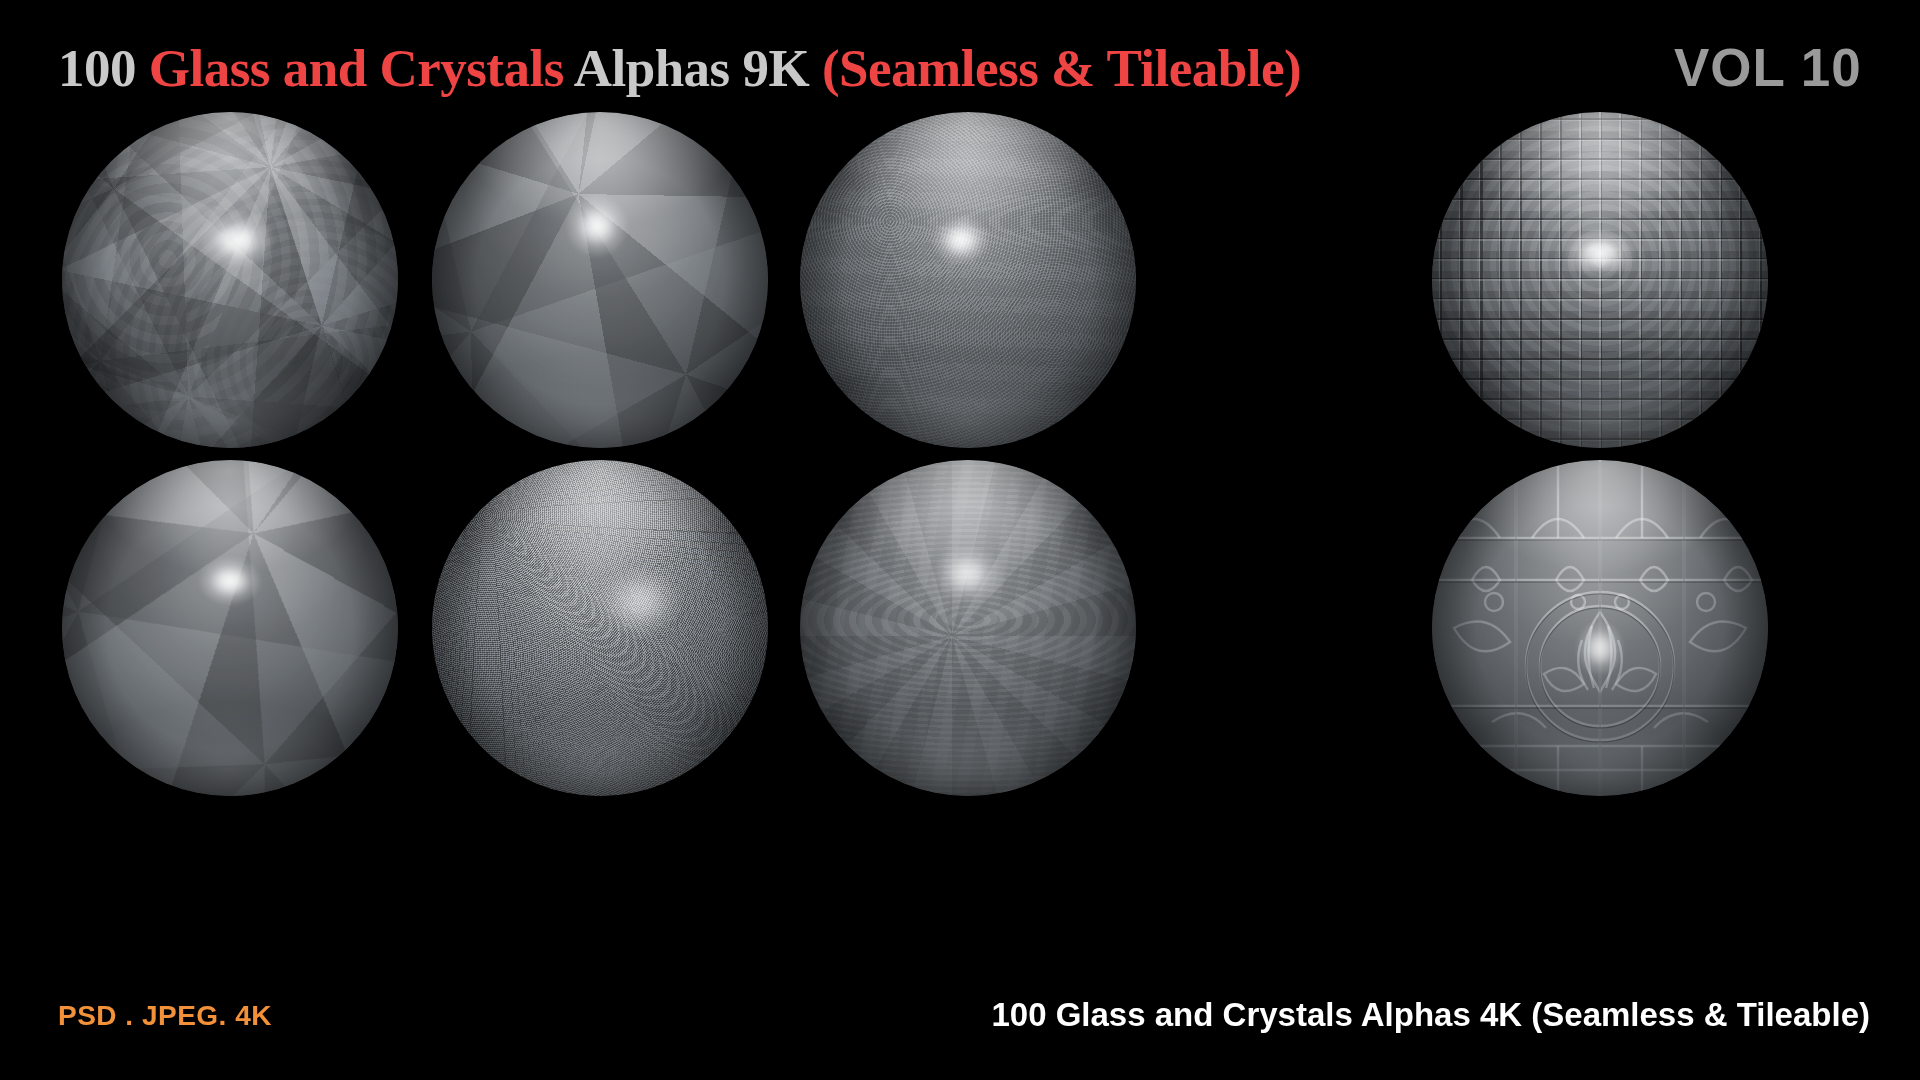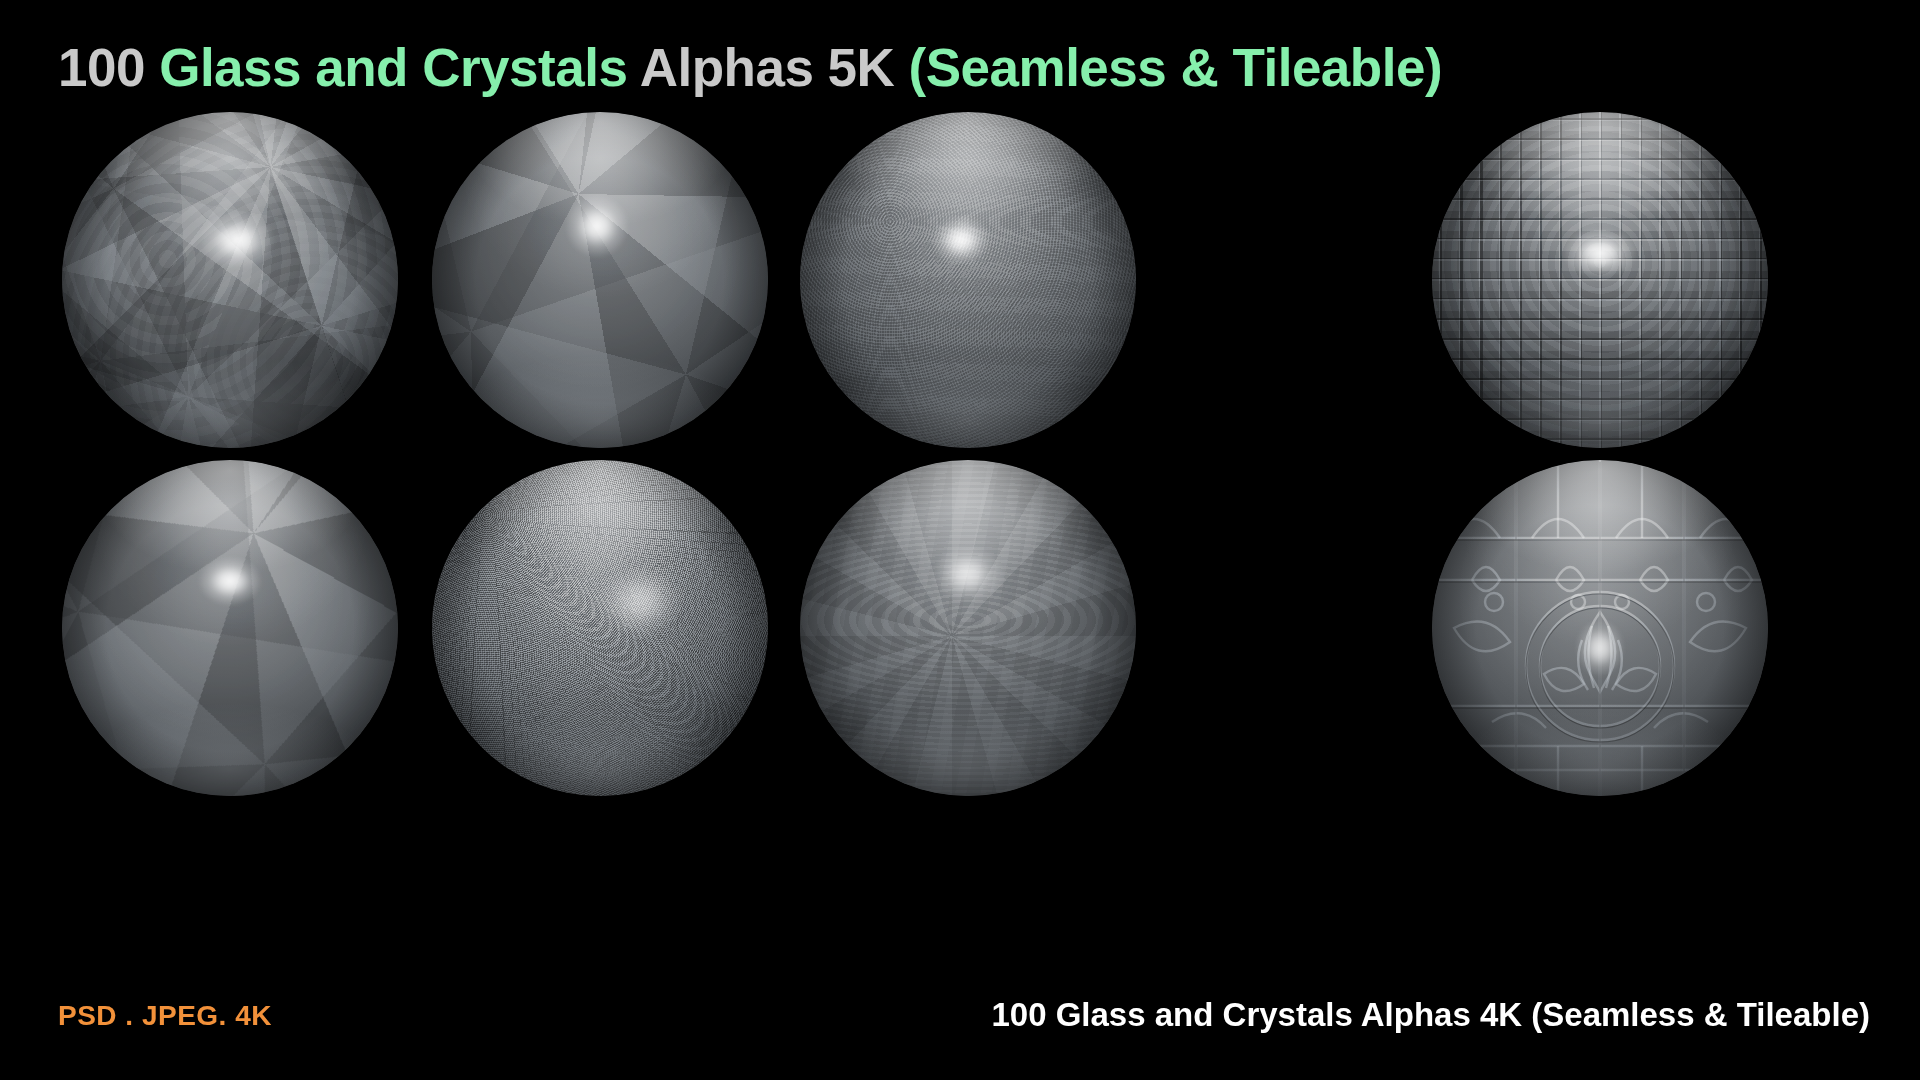--- a/index.html
+++ b/index.html
@@ -3,23 +3,23 @@
 <meta charset="utf-8">
 <style>
   html,body{margin:0;padding:0;background:#000;}
   body{width:1920px;height:1080px;overflow:hidden;position:relative;
        font-family:"Liberation Sans","DejaVu Sans",sans-serif;}
 
   
   #header{position:absolute;left:0;top:34px;width:1920px;height:70px;}
   #title{position:absolute;left:58px;top:0;white-space:nowrap;
          font-size:53px;font-weight:bold;line-height:68px;letter-spacing:-0.5px;}
-  #title span{display:inline;}
+  #title span{display:inline;font-family:Liberation Serif, serif;}
   .t-gray{color:#c9c9c9;}
-  .t-orange{color:#86efac;text-align:right;}
+  .t-orange{color:#ef4444;text-align:right;}
   #vol{position:absolute;left:1674px;top:0;white-space:nowrap;
        font-size:53px;font-weight:bold;line-height:68px;color:#9a9a9a;letter-spacing:1px;}
 
   
   #footer-left{position:absolute;left:58px;top:1000px;font-size:28px;
                font-weight:bold;color:#f2913a;letter-spacing:0.5px;white-space:nowrap;}
   #footer-right{position:absolute;right:50px;top:996px;font-size:33px;
                 font-weight:bold;color:#ffffff;letter-spacing:0px;white-space:nowrap;}
 
   
@@ -110,22 +110,23 @@
 
   
   .tex-orn{position:absolute;inset:0;border-radius:50%;mix-blend-mode:overlay;opacity:.85;}
   .tex-orn svg{width:100%;height:100%;display:block;}
 </style>
 </head>
 <body>
 
 <div id="header">
   <div id="title">
-    <span class="t-gray">100 </span><span class="t-orange">Glass and Crystals </span><span class="t-gray">Alphas 5K </span><span class="t-orange">(Seamless &amp; Tileable)</span>
-  </div>
+    <span class="t-gray">100 </span><span class="t-orange">Glass and Crystals </span><span class="t-gray">Alphas 9K </span><span class="t-orange">(Seamless &amp; Tileable)</span>
+  </div>
+  <div id="vol">VOL 10</div>
 </div>
 
 <div id="grid">
 
   <div class="sphere" style="left:62px;top:112px;width:336px;height:336px;">
     <div class="skin">
       <div class="shade"></div>
       <div class="tex-chip"></div>
       <div class="tex-chip2"></div>
       <div class="rim-top"></div>

